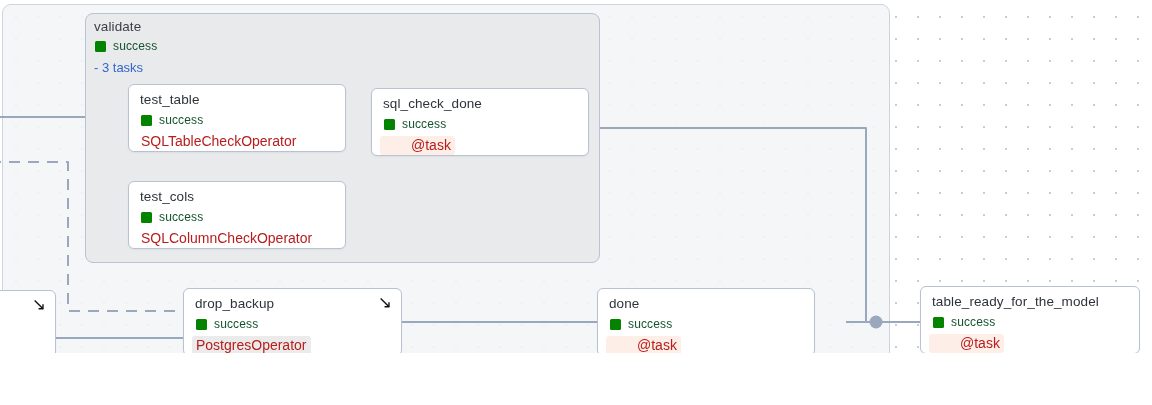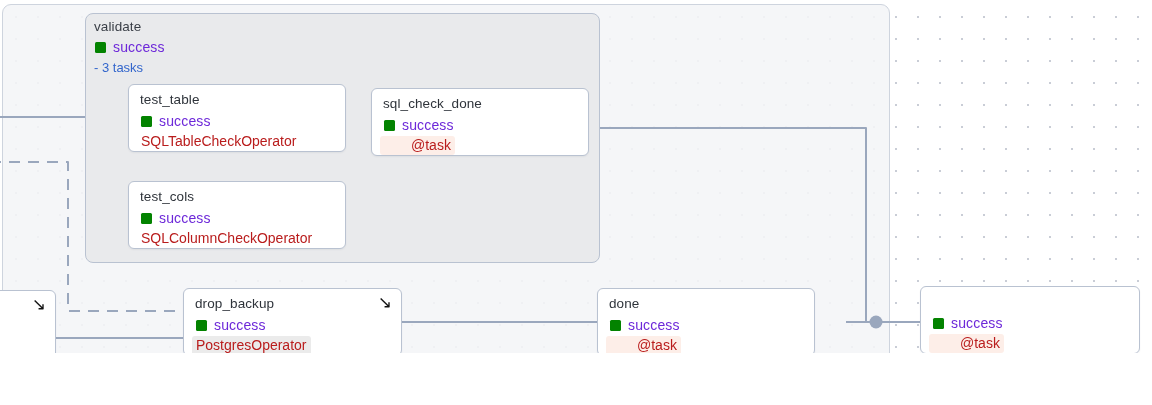--- a/index.html
+++ b/index.html
@@ -74,22 +74,22 @@
   
   .status-square {
     width: 11px;
     height: 11px;
     background: #038300;
     border-radius: 1.5px;
     display: inline-block;
     flex: none;
   }
   .status-text {
-    font-size: 14px;
-    color: #6d28d9;
+    font-size: 12px;
+    color: #14532d;
     letter-spacing: 0.15px;
   }
 
   
   .node {
     position: absolute;
     background: #ffffff;
     border: 1px solid #b9c2d1;
     border-radius: 6px;
     box-sizing: border-box;
@@ -250,20 +250,21 @@
   <div class="node" style="left:597px; top:288px; width:218px; height:68px;">
     <div class="node-label">done</div>
     <div class="node-status">
       <span class="status-square"></span>
       <span class="status-text">success</span>
     </div>
     <div class="node-op op-decorator">@task</div>
   </div>
 
   <div class="node" style="left:920px; top:286px; width:220px; height:68px;">
+    <div class="node-label">table_ready_for_the_model</div>
     <div class="node-status">
       <span class="status-square"></span>
       <span class="status-text">success</span>
     </div>
     <div class="node-op op-decorator">@task</div>
   </div>
 
 </div>
 
 </body></html>

